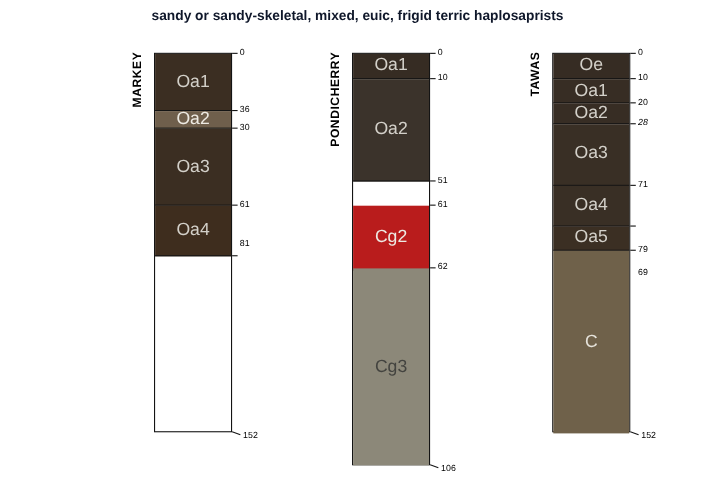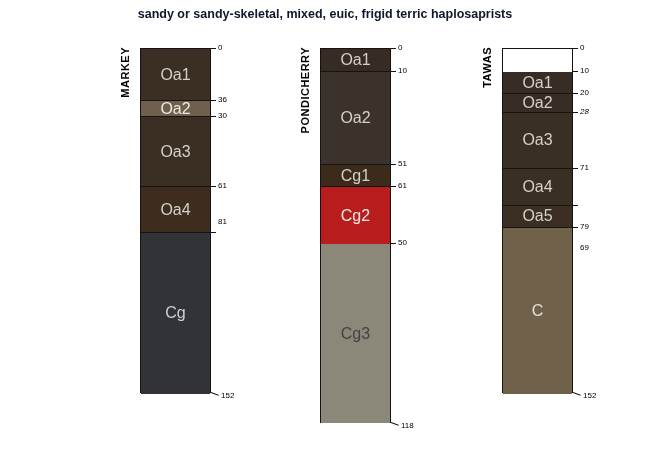--- a/index.html
+++ b/index.html
@@ -53,56 +53,55 @@
 
 <div class="canvas">
   <div class="title">sandy or sandy-skeletal, mixed, euic, frigid terric haplosaprists</div>
   <div class="plot" id="plot">
       <div class="pname" style="left: 119px; top: 47px;">MARKEY</div>
       <div class="col" style="left: 140px; top: 48px; width: 71px; height: 344.994px;">
         <div class="hz hz-border" style="top: 0px; height: 52.2031px; background: rgb(59, 46, 34); color: rgb(211, 208, 201);">Oa1</div>
         <div class="hz hz-border" style="top: 52.2031px; height: 15.8879px; background: rgb(111, 95, 76); color: rgb(237, 234, 227);">Oa2</div>
         <div class="hz hz-border" style="top: 68.091px; height: 70.3607px; background: rgb(59, 46, 34); color: rgb(211, 208, 201);">Oa3</div>
         <div class="hz hz-border" style="top: 138.452px; height: 45.394px; background: rgb(62, 45, 30); color: rgb(211, 208, 201);">Oa4</div>
-        <div class="hz" style="top: 183.846px; height: 161.149px; background: rgb(49, 51, 56); color: rgb(208, 208, 210);">Cg</div>
       </div>
       <div class="tick" style="left: 211px; top: 48px; width: 5px;"></div>
       <div class="ticklbl" style="left: 218px; top: 48px;">0</div>
       <div class="tick" style="left: 211px; top: 100.203px; width: 5px;"></div>
       <div class="ticklbl" style="left: 218px; top: 100.203px;">36</div>
       <div class="tick" style="left: 211px; top: 116.091px; width: 5px;"></div>
       <div class="ticklbl" style="left: 218px; top: 116.091px;">30</div>
       <div class="tick" style="left: 211px; top: 186.452px; width: 5px;"></div>
       <div class="ticklbl" style="left: 218px; top: 186.452px;">61</div>
       <div class="tick" style="left: 211px; top: 231.846px; width: 5px;"></div>
       <div class="ticklbl" style="left: 218px; top: 222px; text-align: center;">81</div>
       <div class="tick tick-diag" style="left: 211px; top: 391.994px; width: 8px;"></div>
       <div class="ticklbl" style="left: 221px; top: 395.994px;">152</div>
       <div class="pname" style="left: 299px; top: 47px;">PONDICHERRY</div>
       <div class="col" style="left: 320px; top: 48px; width: 71px; height: 374.5px;">
         <div class="hz hz-border" style="top: 0px; height: 22.697px; background: rgb(54, 44, 35); color: rgb(211, 208, 201);">Oa1</div>
         <div class="hz hz-border" style="top: 22.697px; height: 93.0577px; background: rgb(59, 51, 43); color: rgb(211, 208, 201);">Oa2</div>
-        <div class="hz hz-border" style="top: 115.755px; height: 22.697px; background: rgb(60, 43, 26); color: rgb(211, 208, 201);">Cg1</div>
         <div class="hz hz-border" style="top: 138.452px; height: 59px; background: #b91c1c; color: rgb(237, 234, 227);">Cg2</div>
         <div class="hz" style="top: 195.194px; height: 179.306px; background: rgb(140, 136, 121); color: rgb(67, 67, 63);">Cg3</div>
       </div>
       <div class="tick" style="left: 391px; top: 48px; width: 5px;"></div>
       <div class="ticklbl" style="left: 398px; top: 48px;">0</div>
       <div class="tick" style="left: 391px; top: 70.697px; width: 5px;"></div>
       <div class="ticklbl" style="left: 398px; top: 70.697px;">10</div>
       <div class="tick" style="left: 391px; top: 163.755px; width: 5px;"></div>
       <div class="ticklbl" style="left: 398px; top: 163.755px; text-align: right;">51</div>
       <div class="tick" style="left: 391px; top: 186.452px; width: 5px;"></div>
       <div class="ticklbl" style="left: 398px; top: 186.452px;">61</div>
       <div class="tick" style="left: 391px; top: 243.194px; width: 5px;"></div>
-      <div class="ticklbl" style="left: 398px; top: 243.194px;">50</div>
+      <div class="ticklbl" style="left: 398px; top: 243.194px;">62</div>
       <div class="tick tick-diag" style="left: 391px; top: 421.5px; width: 8px;"></div>
-      <div class="ticklbl" style="left: 401px; top: 425.5px;">118</div>
+      <div class="ticklbl" style="left: 401px; top: 425.5px;">106</div>
       <div class="pname" style="left: 481px; top: 47px;">TAWAS</div>
       <div class="col" style="left: 502px; top: 48px; width: 71px; height: 344.994px;">
+        <div class="hz hz-border" style="top: 0px; height: 22.697px; background: rgb(54, 44, 35); color: rgb(211, 208, 201);">Oe</div>
         <div class="hz hz-border" style="top: 22.697px; height: 22.697px; background: rgb(55, 45, 36); color: rgb(211, 208, 201);">Oa1</div>
         <div class="hz hz-border" style="top: 45.394px; height: 18.1576px; background: rgb(55, 45, 36); color: rgb(211, 208, 201);">Oa2</div>
         <div class="hz hz-border" style="top: 63.5516px; height: 56.7425px; background: rgb(57, 47, 37); color: rgb(211, 208, 201);">Oa3</div>
         <div class="hz hz-border" style="top: 120.294px; height: 36.3152px; background: rgb(57, 47, 37); color: rgb(211, 208, 201);">Oa4</div>
         <div class="hz hz-border" style="top: 156.609px; height: 22.697px; background: rgb(59, 47, 35); color: rgb(211, 208, 201);">Oa5</div>
         <div class="hz" style="top: 179.306px; height: 165.688px; background: rgb(111, 97, 74); color: rgb(229, 226, 218);">C</div>
       </div>
       <div class="tick" style="left: 573px; top: 48px; width: 5px;"></div>
       <div class="ticklbl" style="left: 580px; top: 48px;">0</div>
       <div class="tick" style="left: 573px; top: 70.697px; width: 5px;"></div>

